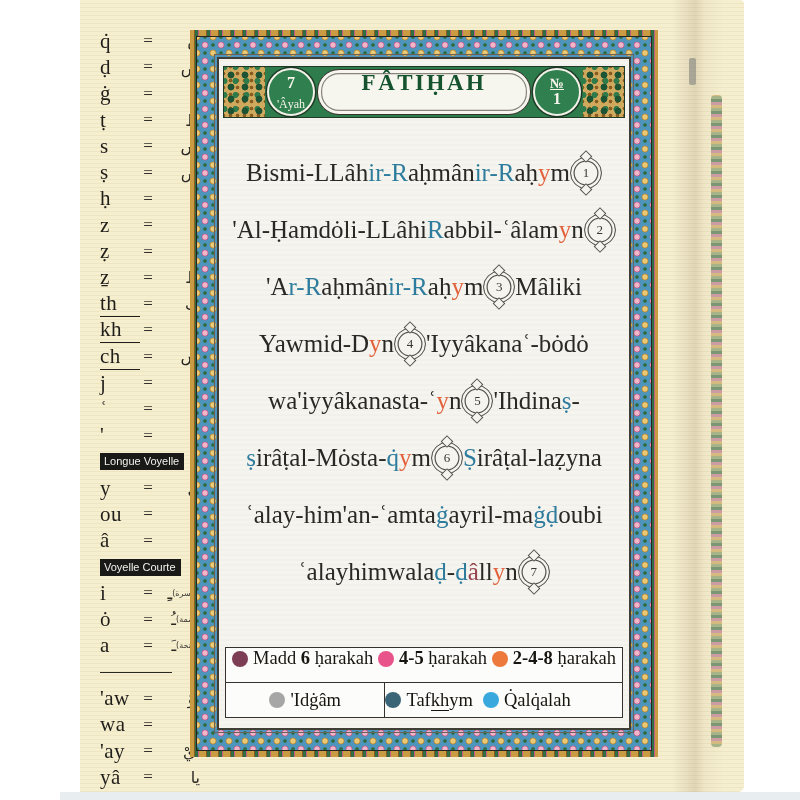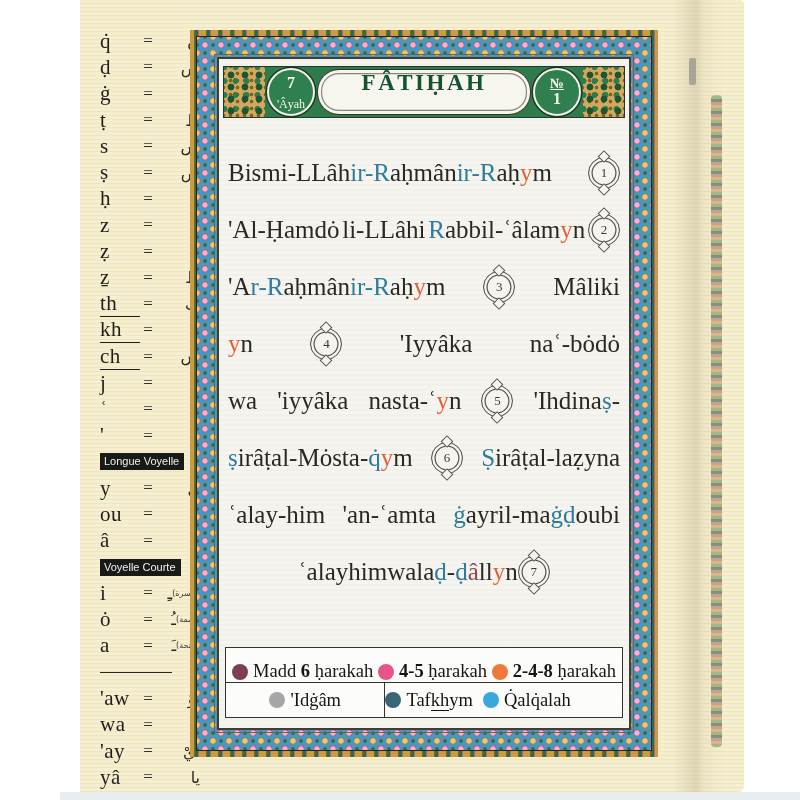--- a/index.html
+++ b/index.html
@@ -64,39 +64,39 @@
   .hc-top{font-size:16px;font-weight:bold}
   .hc-bottom{font-size:12px;margin-top:7px}
   .hc-no{font-size:14px;font-weight:bold;text-decoration:underline}
   .hdr-cart{flex:0 0 auto;width:212px;height:44px;background:#F6F5EE;border:1.5px solid #35322C;border-radius:22px;
     box-shadow:inset 0 0 0 3px #F6F5EE,inset 0 0 0 4.2px #8A857C;
     display:flex;justify-content:center;
     font-size:23px;font-weight:bold;letter-spacing:2.5px;color:#14532d;z-index:1}
 
   
   .verses{position:absolute;left:9px;right:9px;top:85px}
-  .vline{height:57px;display:flex;align-items:center;justify-content:space-between;
+  .vline{height:57px;display:flex;align-items:center;justify-content:center;
     font-size:25px;color:#2A2825;white-space:nowrap}
   .vline.center{justify-content:center;}
   .word{display:inline-flex;align-items:baseline}
   .c-teal{color:#2E7C9D}
   .c-orange{color:#E2603A}
   .c-maroon{color:#96454F}
   .vm{position:relative;display:inline-flex;align-items:center;justify-content:center;
     width:30px;height:30px;border:1.3px solid #55514B;border-radius:50%;background:#F5F4EE;
     box-shadow:inset 0 0 0 2.5px #F5F4EE,inset 0 0 0 3.7px #55514B;
     font-size:13px;color:#3A3731;flex:0 0 auto}
   .vm::before,.vm::after{content:"";position:absolute;left:50%;width:7px;height:7px;
     border:1.2px solid #55514B;background:#F5F4EE;transform:translateX(-50%) rotate(45deg)}
   .vm::before{top:-6px}
   .vm::after{bottom:-6px}
 
   
   .legend{position:absolute;left:6px;right:6px;top:588px;background:#FCFCFA;border:1.6px solid #36322D}
-  .lg-row{display:flex;align-items:flex-end;height:34px;font-size:18.5px;color:#17150F}
+  .lg-row{display:flex;align-items:flex-start;height:34px;font-size:18.5px;color:#17150F}
   .lg-row1{justify-content:space-between;border-bottom:1.6px solid #36322D;padding:0 6px}
   .lg-item{display:inline-flex;align-items:center;gap:5px;white-space:nowrap}
   .lg-cell{height:100%;display:flex;align-items:center;justify-content:center;gap:10px}
   .lg-cell + .lg-cell{border-left:1.6px solid #36322D}
   .lg-cell:nth-child(1){flex:0 0 40%}
   .lg-cell:nth-child(2){flex:0 0 21%}
   .lg-cell:nth-child(3){flex:1}
   .dot{width:16px;height:16px;border-radius:50%;display:inline-block;flex:0 0 auto}
   .bnum{font-weight:bold}
 </style>
@@ -317,20 +317,21 @@
               </span>
               <span class="word" data-interactable="false">
                 <span class="vm" data-interactable="false">3</span>
               </span>
               <span class="word" data-interactable="false">
                 <span data-interactable="false">Mâliki</span>
               </span>
             </div>
             <div class="vline" data-interactable="false">
               <span class="word" data-interactable="false">
+                <span data-interactable="false">Yawmid-D</span>
                 <span class="c-orange" data-interactable="false">y</span>
                 <span data-interactable="false">n</span>
               </span>
               <span class="word" data-interactable="false">
                 <span class="vm" data-interactable="false">4</span>
               </span>
               <span class="word" data-interactable="false">
                 <span data-interactable="false">'Iyyâka</span>
               </span>
               <span class="word" data-interactable="false">

